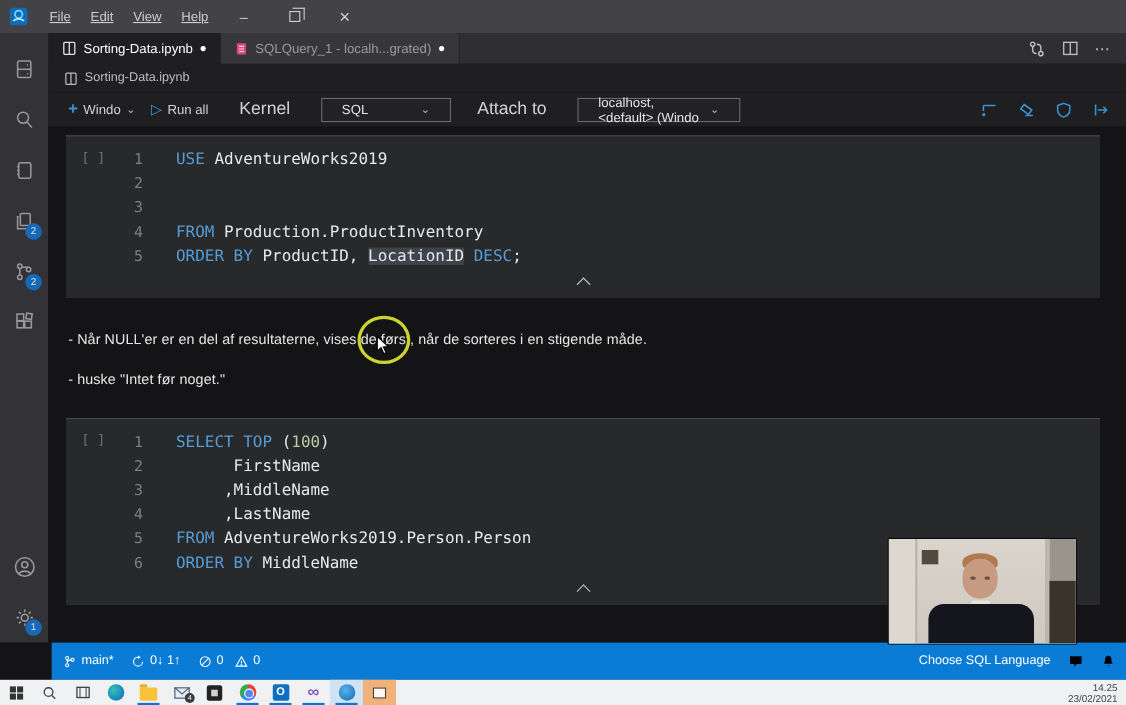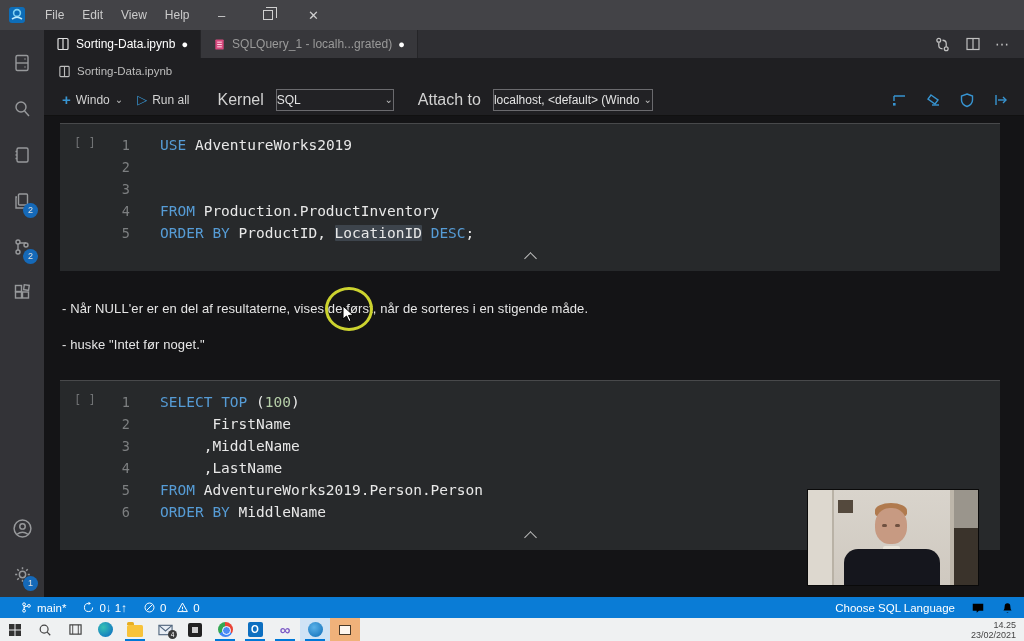--- a/index.html
+++ b/index.html
@@ -4,21 +4,21 @@
 <style>
   * { margin:0; padding:0; box-sizing:border-box; }
   html,body { width:1024px; height:641px; overflow:hidden; background:#141416;
     font-family:"Liberation Sans", sans-serif; }
   #app { position:relative; width:1024px; height:641px; display:flex; flex-direction:column; }
 
   
   .titlebar { height:30px; background:#434347; display:flex; align-items:center; color:#cccccc;
     font-size:12px; flex:0 0 auto; }
   .ads-logo { width:18px; height:18px; margin:0 10px 0 8px; }
-  .menu-item { padding:0 9px; height:30px; line-height:30px; cursor:default; }
+  .menu-item { padding:0 9px; height:30px; line-height:30px; cursor:default;text-decoration:underline; }
   .title-center { flex:1; text-align:center; color:#c5c5c5; white-space:nowrap; overflow:hidden; }
   .win-controls { display:flex; height:30px; }
   .win-btn { width:46px; height:30px; display:flex; align-items:center; justify-content:center; color:#d0d0d0; font-size:13px; }
   .restore-glyph { width:10px; height:10px; border:1px solid #d0d0d0; position:relative; }
   .restore-glyph::before { content:""; position:absolute; left:2px; top:-4px; width:10px; height:10px;
     border:1px solid #d0d0d0; border-bottom:none; border-left:none; }
 
   
   .main-row { flex:1; display:flex; min-height:0; }
   .activitybar { width:44px; background:#333337; display:flex; flex-direction:column; align-items:center;
@@ -47,23 +47,23 @@
 
   
   .nb-toolbar { height:32px; background:#1f1f22; display:flex; align-items:center; gap:6px;
     padding:0 14px; flex:0 0 auto; border-bottom:1px solid #111; }
   .tb-btn { display:flex; align-items:center; gap:5px; color:#d2d2d2; font-size:12px; padding:3px 4px; }
   .plus-glyph { color:#3794d1; font-size:15px; font-weight:bold; }
   .chev-sm { font-size:10px; color:#bdbdbd; }
   .play-glyph { color:#3794d1; font-size:13px; }
   .tb-label { color:#d2d2d2; font-size:16px; margin-left:18px; }
   .dropdown { display:flex; align-items:center; justify-content:space-between; border:1px solid #6a6a6e;
-    background:#222225; color:#e4e4e4; font-size:12px; height:22px; padding:0 0; margin-left:6px; }
+    background:#222225; color:#e4e4e4; font-size:12px; height:22px; padding:0 18px; margin-left:22px; }
   .dd-kernel { width:118px; }
-  .dd-attach { width:160px;align-items:center; }
+  .dd-attach { width:148px;align-items:center; }
   .nb-tb-right { margin-left:auto; display:flex; align-items:center; gap:16px; }
   .nb-tb-right svg { stroke:#3794d1; fill:none; stroke-width:1.4; }
 
   
   .notebook { flex:1; background:#141416; overflow:hidden; position:relative; padding:7px 24px 0 16px; }
   .code-cell { background:#27292b; border-top:1px solid #48494b; position:relative;
     padding:10px 0 4px 0; width:940px; }
   .cell-indicator { position:absolute; left:14px; top:12px; color:#707274; font-size:12px;
     font-family:"DejaVu Sans Mono", monospace; }
   .code-line { display:flex; height:22px; line-height:22px;
@@ -97,22 +97,22 @@
     background:#c79a82; }
   .wc-hair { position:absolute; left:67px; top:13px; width:32px; height:15px; border-radius:50% 50% 30% 30%;
     background:#b07a4e; }
   .wc-eyes { position:absolute; left:74px; top:34px; width:18px; height:3px; display:flex; justify-content:space-between; }
   .wc-eyes i { width:5px; height:2.6px; background:#6f5140; border-radius:2px; }
   .wc-collar { position:absolute; left:75px; top:56px; width:17px; height:5px; background:#e9e4da; border-radius:2px; }
   .wc-body { position:absolute; left:36px; top:59px; width:96px; height:36px; border-radius:14px 14px 0 0;
     background:#15161d; }
 
   
-  .statusbar { height:21px; background:#0a7cd6; display:flex; align-items:center; color:#ffffff;
-    font-size:11.5px; padding:0 10px 0 20px; flex:0 0 auto; }
+  .statusbar { height:34px; background:#0a7cd6; display:flex; align-items:center; color:#ffffff;
+    font-size:11.5px; padding:0 10px 0 10px; flex:0 0 auto;margin-left:47px; }
   .sb-item { display:flex; align-items:center; gap:4px; margin-right:16px; height:21px; }
   .sb-item svg { stroke:#ffffff; fill:none; stroke-width:1.2; }
   .sb-right { margin-left:auto; display:flex; align-items:center; gap:16px; }
 
   
   .taskbar { height:23px; background:#eff1f2; display:flex; align-items:stretch; flex:0 0 auto; }
   .tk-icon { width:30px; display:flex; align-items:center; justify-content:center; position:relative; }
   .tk-icon.running::after { content:""; position:absolute; bottom:0; left:5px; right:5px; height:2px; background:#0078d7; }
   .tk-icon.active-app { background:#cfe3f5; }
   .tk-icon.rec-active { background:#f0b27a; }

